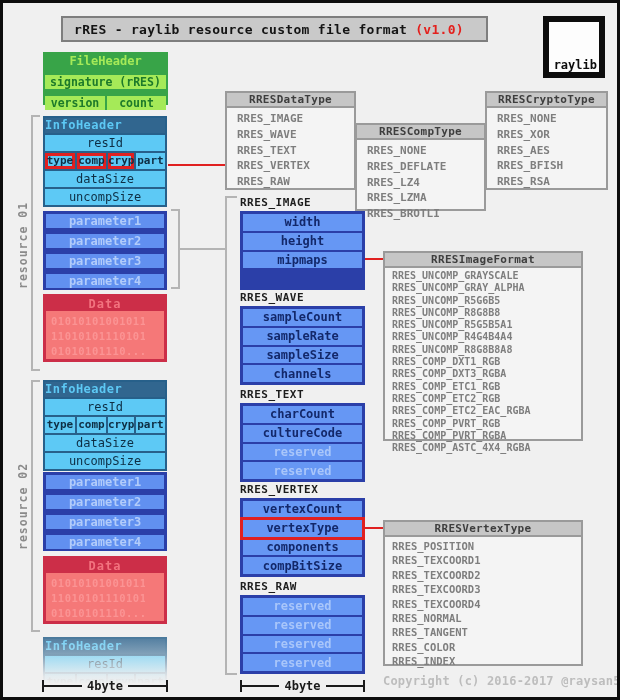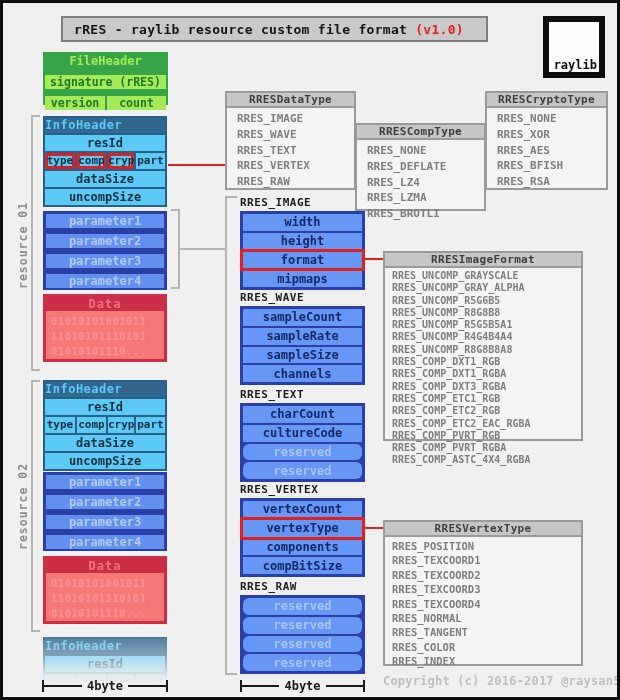--- a/index.html
+++ b/index.html
@@ -34,21 +34,21 @@
   .fh-row{ background:var(--green-light); color:var(--green-text); font-weight:bold; font-size:11.5px; text-align:center; display:flex; align-items:center; justify-content:center; }
   .fh-split{ display:flex; gap:2px; background:var(--green-dark); }
   .fh-split .fh-row:first-child{ width:60px; } .fh-split .fh-row:last-child{ flex:1;text-align:right; }
   
   .infoheader{
     position:absolute; width:124px; height:91px;
     background:var(--ih-border); border:2px solid var(--ih-border);
     display:grid; grid-template-rows:15px 16px 16px 16px 16px; gap:2px;
   }
   .ih-title{ background:var(--ih-head); color:var(--sky); font-weight:bold; font-size:12px; line-height:15px; letter-spacing:.5px; }
-  .ih-row{ background:var(--sky); color:var(--ih-text); font-weight:bold; font-size:12px; text-align:center; line-height:16px; }
+  .ih-row{ background:var(--sky); color:var(--ih-text); font-weight:normal; font-size:12px; text-align:center; line-height:16px; }
   .ih-flags{ display:flex; gap:2px; background:var(--ih-border); }
   .ih-flags>div{ background:var(--sky); color:var(--ih-text); font-weight:bold; font-size:11px; text-align:center; line-height:16px; }
   .ih-flags>div:nth-child(1){ width:30px; }
   .ih-flags>div:nth-child(2){ width:29px; }
   .ih-flags>div:nth-child(3){ width:26px; }
   .ih-flags>div:nth-child(4){ flex:1; }
   .boxed .ih-flags>div:nth-child(-n+3){ box-shadow:inset 0 0 0 3px var(--hl-red); }
   
   .paramblock{
     position:absolute; left:40px; width:124px; height:79px;
@@ -92,21 +92,21 @@
   .et-imgfmt .et-body>div{ font-size:10px; line-height:12.3px; }
   .et-vtx .et-body>div{ font-size:10.5px; line-height:14.4px; }
   
   .struct{ position:absolute; left:237px; width:125px; }
   .struct-label{ color:#1c1c1c; font-weight:bold; font-size:11px; letter-spacing:.5px; height:12px; line-height:12px; margin-bottom:2px; }
   .struct-block{
     background:var(--blue-border); border:3px solid var(--blue-border); height:79px;
     display:grid; grid-template-rows:repeat(4,1fr); gap:2px;
   }
   .struct-block .srow{ background:var(--blue-bg); color:var(--blue-text); font-weight:bold; font-size:12px; display:flex; align-items:center; justify-content:center; position:relative; }
-  .struct-block .srow.muted{ color:var(--blue-muted);border-radius:6px; }
+  .struct-block .srow.muted{ color:var(--blue-muted); }
   .struct-block .srow.highlight{ outline:3px solid var(--hl-red); z-index:3; }
   
   .scale{ position:absolute; top:677px; height:12px; display:flex; align-items:center;
     border-left:2px solid #1a1a1a; border-right:2px solid #1a1a1a; }
   .scale-line{ flex:1; height:2px; background:#1a1a1a; }
   .scale-label{ padding:0 5px; font-weight:bold; font-size:12px; color:#1a1a1a; margin-top:-1px; }
   
   .copyright{ position:absolute; left:380px; top:671px; color:var(--copyright); font-weight:bold; font-size:12px; letter-spacing:.2px; white-space:nowrap; }
 </style>
 </head>
@@ -248,21 +248,20 @@
         <div class="eitem">RRES_BFISH</div>
         <div class="eitem">RRES_RSA</div>
       </div>
   </div>
 
   <div class="struct" style="top:194px;">
     <div class="struct-label">RRES_IMAGE</div>
     <div class="struct-block">
         <div class="srow">width</div>
         <div class="srow">height</div>
-        <div class="srow highlight">format</div>
         <div class="srow">mipmaps</div>
       </div>
   </div>
   <div class="struct" style="top:289px;">
     <div class="struct-label">RRES_WAVE</div>
     <div class="struct-block">
         <div class="srow">sampleCount</div>
         <div class="srow">sampleRate</div>
         <div class="srow">sampleSize</div>
         <div class="srow">channels</div>
@@ -300,21 +299,20 @@
     <div class="et-head">RRESImageFormat</div>
     <div class="et-body">
         <div class="eitem">RRES_UNCOMP_GRAYSCALE</div>
         <div class="eitem">RRES_UNCOMP_GRAY_ALPHA</div>
         <div class="eitem">RRES_UNCOMP_R5G6B5</div>
         <div class="eitem">RRES_UNCOMP_R8G8B8</div>
         <div class="eitem">RRES_UNCOMP_R5G5B5A1</div>
         <div class="eitem">RRES_UNCOMP_R4G4B4A4</div>
         <div class="eitem">RRES_UNCOMP_R8G8B8A8</div>
         <div class="eitem">RRES_COMP_DXT1_RGB</div>
-        <div class="eitem">RRES_COMP_DXT1_RGBA</div>
         <div class="eitem">RRES_COMP_DXT3_RGBA</div>
         <div class="eitem">RRES_COMP_ETC1_RGB</div>
         <div class="eitem">RRES_COMP_ETC2_RGB</div>
         <div class="eitem">RRES_COMP_ETC2_EAC_RGBA</div>
         <div class="eitem">RRES_COMP_PVRT_RGB</div>
         <div class="eitem">RRES_COMP_PVRT_RGBA</div>
         <div class="eitem">RRES_COMP_ASTC_4X4_RGBA</div>
       </div>
   </div>
   <div class="enum-table et-wide et-vtx" style="left:380px; top:517px; width:200px; height:146px;">

